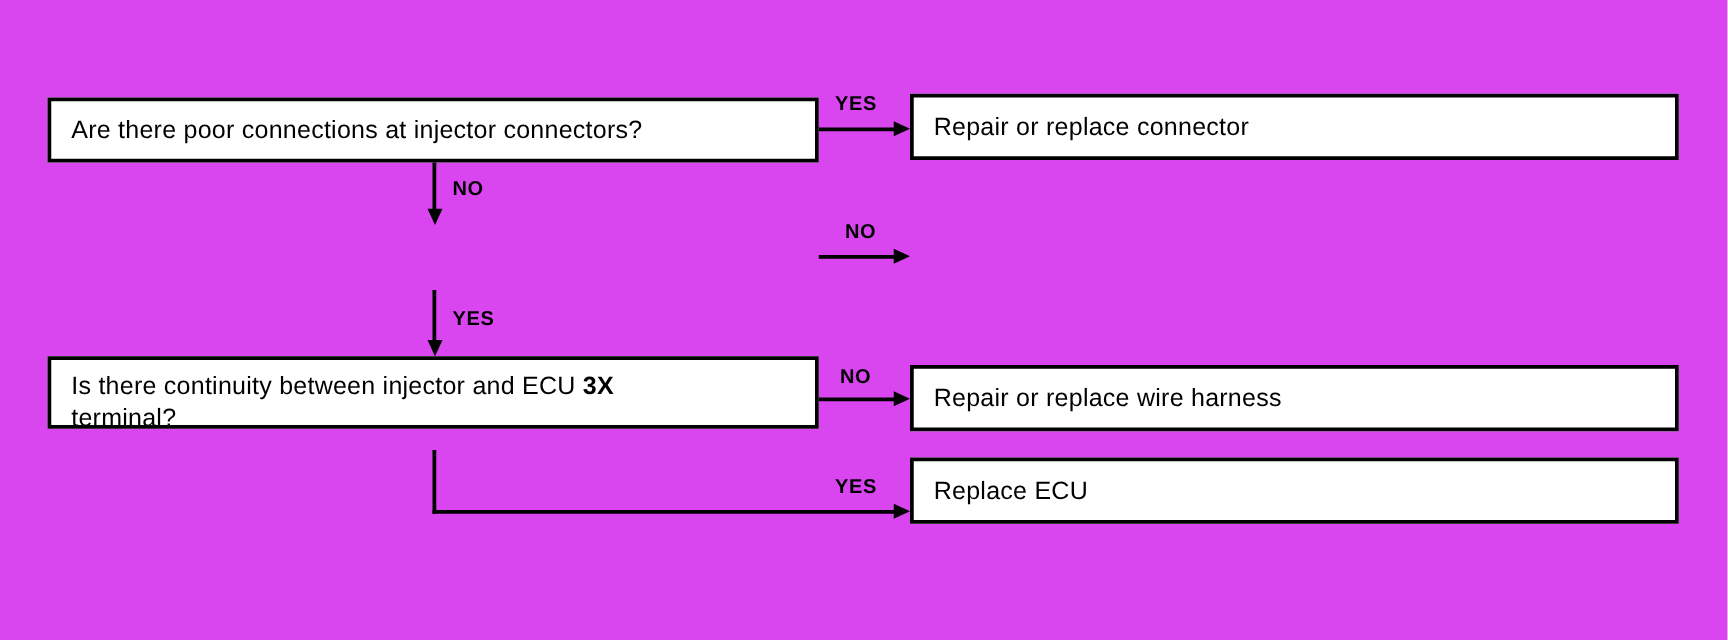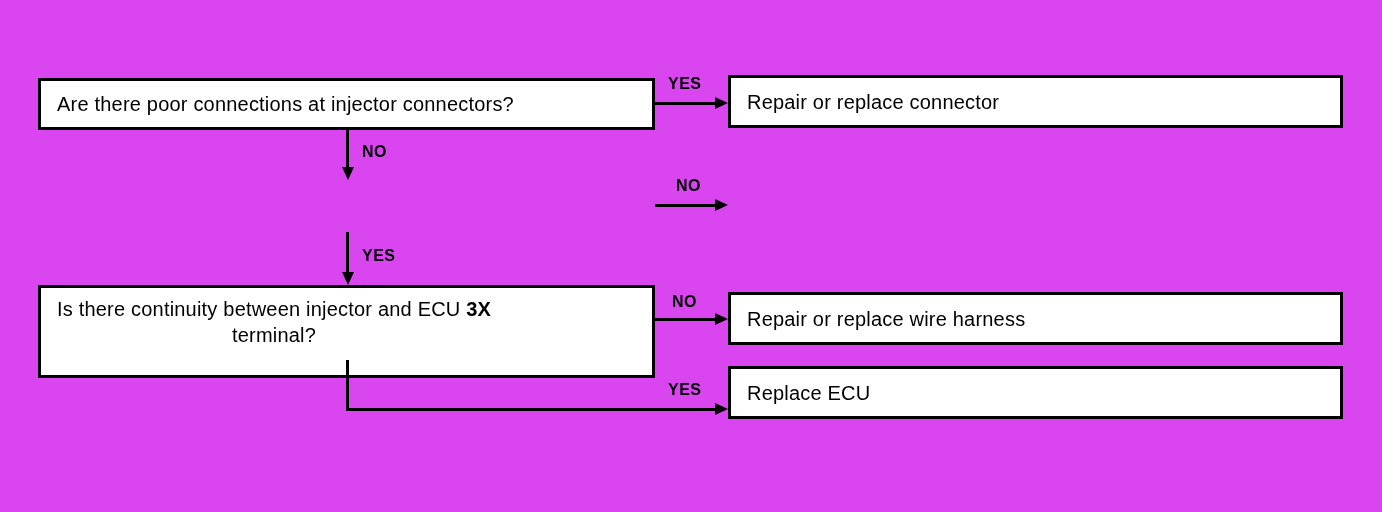--- a/index.html
+++ b/index.html
@@ -63,21 +63,21 @@
 </head>
 <body>
 
 <div id="stage">
 
   <div class="box left-col" style="top:78px; height:52px;">
     <span>Are there poor connections at injector connectors?</span>
   </div>
 
 
-  <div class="box left-col multiline" style="top:285px; height:93px;text-align:center;">
+  <div class="box left-col multiline" style="top:285px; height:58px;">
     <span><span>Is there continuity between injector and ECU </span><span class="b">3X</span><br><span>terminal?</span></span>
   </div>
 
   <div class="box right-col" style="top:75px; height:53px;">
     <span>Repair or replace connector</span>
   </div>
 
 
   <div class="box right-col" style="top:292px; height:53px;">
     <span>Repair or replace wire harness</span>

